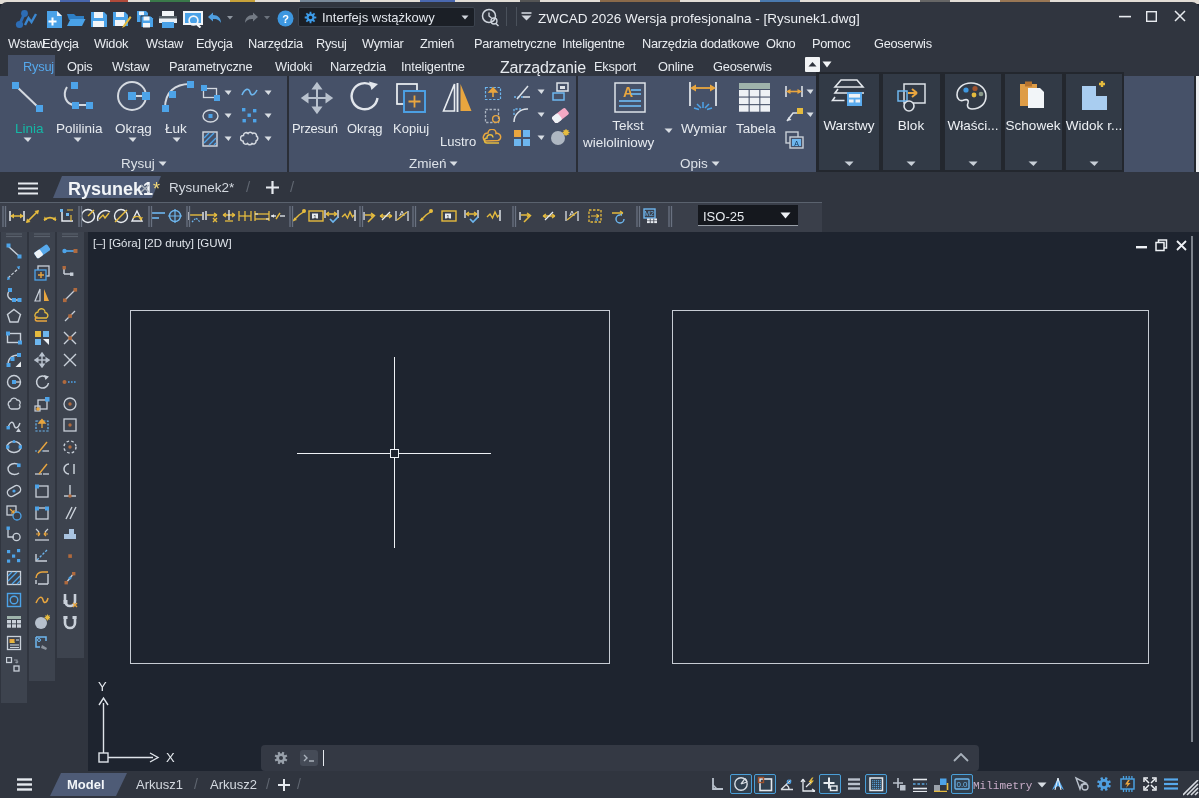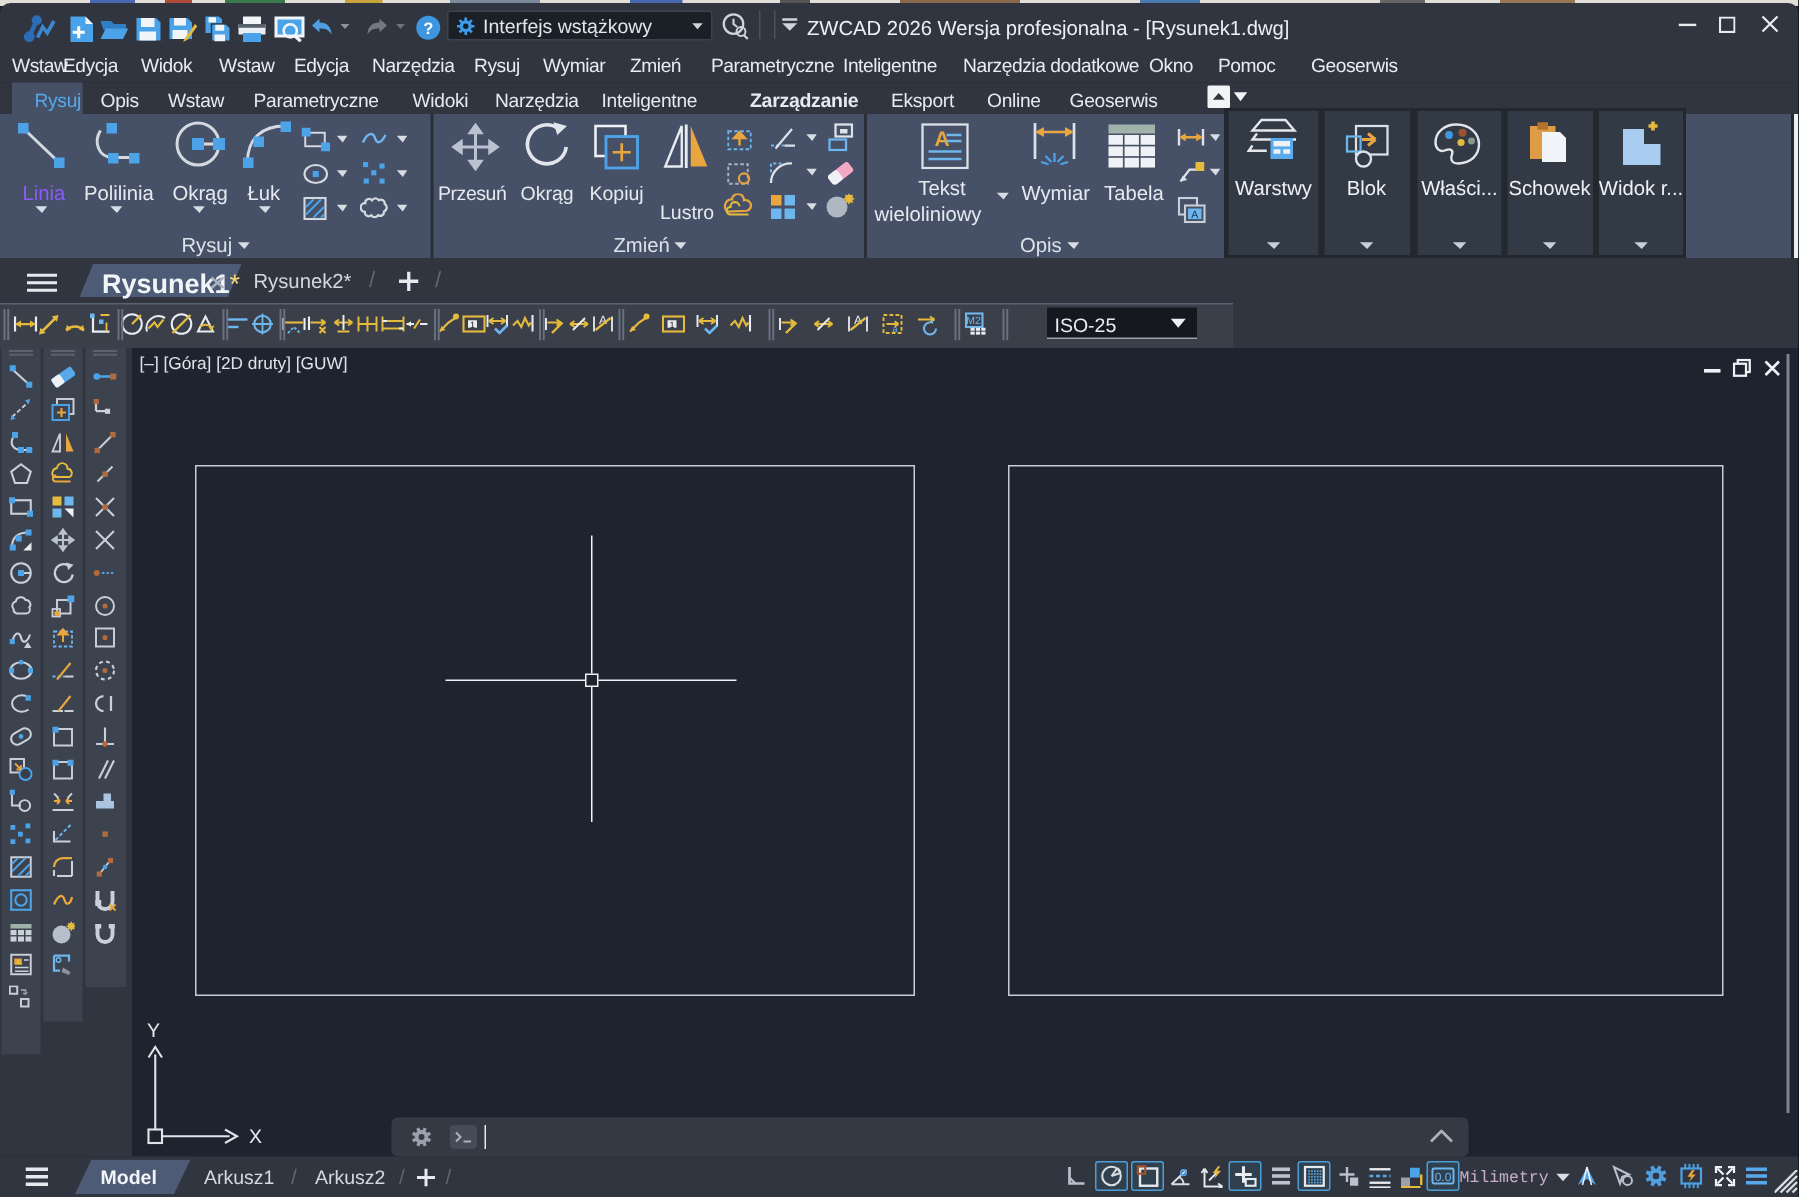--- a/index.html
+++ b/index.html
@@ -145,21 +145,21 @@
     <div class="abs txt" style="left:874px;top:36px;font-size:12.8px;color:#e9ecf0;font-weight:400;letter-spacing:-0.3px">Geoserwis</div>
     <div class="abs " style="left:0px;top:55px;width:1199px;height:21px;background:#30353f"></div>
     <div class="abs " style="left:8px;top:55px;width:47px;height:21px;background:#465168"></div>
     <div class="abs txt" style="left:23px;top:59px;font-size:12.8px;color:#55a8ec;font-weight:400;letter-spacing:-0.2px">Rysuj</div>
     <div class="abs txt" style="left:67px;top:59px;font-size:12.8px;color:#e6eaef;font-weight:400;letter-spacing:-0.2px">Opis</div>
     <div class="abs txt" style="left:112px;top:59px;font-size:12.8px;color:#e6eaef;font-weight:400;letter-spacing:-0.2px">Wstaw</div>
     <div class="abs txt" style="left:169px;top:59px;font-size:12.8px;color:#e6eaef;font-weight:400;letter-spacing:-0.2px">Parametryczne</div>
     <div class="abs txt" style="left:275px;top:59px;font-size:12.8px;color:#e6eaef;font-weight:400;letter-spacing:-0.2px">Widoki</div>
     <div class="abs txt" style="left:330px;top:59px;font-size:12.8px;color:#e6eaef;font-weight:400;letter-spacing:-0.2px">Narzędzia</div>
     <div class="abs txt" style="left:401px;top:59px;font-size:12.8px;color:#e6eaef;font-weight:400;letter-spacing:-0.2px">Inteligentne</div>
-    <div class="abs txt" style="left:500px;top:59px;font-size:13px;color:#e6eaef;font-weight:700;letter-spacing:-0.2px">Zarządzanie</div>
+    <div class="abs txt" style="left:500px;top:59px;font-size:16px;color:#e6eaef;font-weight:400;letter-spacing:-0.2px">Zarządzanie</div>
     <div class="abs txt" style="left:594px;top:59px;font-size:12.8px;color:#e6eaef;font-weight:400;letter-spacing:-0.2px">Eksport</div>
     <div class="abs txt" style="left:658px;top:59px;font-size:12.8px;color:#e6eaef;font-weight:400;letter-spacing:-0.2px">Online</div>
     <div class="abs txt" style="left:713px;top:59px;font-size:12.8px;color:#e6eaef;font-weight:400;letter-spacing:-0.2px">Geoserwis</div>
     <div class="abs " style="left:805px;top:57px;width:15px;height:15px;background:#f2f4f6;border-radius:1px">
       <svg width="15" height="15">
         <path d="M3.5 9.5 l4-4.5 4 4.5 z" fill="#2f343d"></path>
       </svg>
     </div>
     <svg class="abs" style="left:822px;top:61px" width="10" height="7" viewBox="0 0 10 7">
       <path d="M0.5 0.5 h9 l-4.5 6 z" fill="#f2f4f6"></path>
@@ -169,21 +169,21 @@
     <div class="abs " style="left:287px;top:76px;width:2px;height:96px;background:#2a2e37"></div>
     <div class="abs " style="left:576px;top:76px;width:2px;height:96px;background:#2a2e37"></div>
     <div class="abs " style="left:816px;top:72px;width:308px;height:100px;background:#23272e"></div>
     <div class="abs " style="left:1194px;top:76px;width:2px;height:96px;background:#23272e"></div>
     <div class="abs " style="left:1196px;top:76px;width:3px;height:96px;background:#eceef0"></div>
     <svg class="abs" style="left:11px;top:81px" width="34" height="32" viewBox="0 0 34 32">
       <line x1="5" y1="5" x2="28" y2="27" stroke="#d4d9e0" stroke-width="2"></line>
       <rect x="1" y="1" width="7" height="7" fill="#4da3e8"></rect>
       <rect x="25" y="24" width="7" height="7" fill="#4da3e8"></rect>
     </svg>
-    <div class="abs txt" style="left:15px;top:121px;font-size:13.5px;color:#8b5cf6;font-weight:400;">Linia</div>
+    <div class="abs txt" style="left:15px;top:121px;font-size:13.5px;color:#14b8a6;font-weight:400;">Linia</div>
     <svg class="abs" style="left:23px;top:137px" width="9" height="6" viewBox="0 0 9 6">
       <path d="M0.5 0.5 h8 l-3.5 4.5 z" fill="#d8dde3"></path>
     </svg>
     <svg class="abs" style="left:60px;top:81px" width="36" height="33" viewBox="0 0 36 33">
       <path d="M7 6 C2 14 6 24 15 24 L28 24" stroke="#d4d9e0" stroke-width="2" fill="none"></path>
       <rect x="11" y="1" width="7" height="7" fill="#4da3e8"></rect>
       <rect x="12" y="21" width="7" height="7" fill="#4da3e8"></rect>
       <rect x="26" y="21" width="7" height="7" fill="#4da3e8"></rect>
     </svg>
     <div class="abs txt" style="left:56px;top:121px;font-size:13.5px;color:#e6eaef;font-weight:400;">Polilinia</div>

